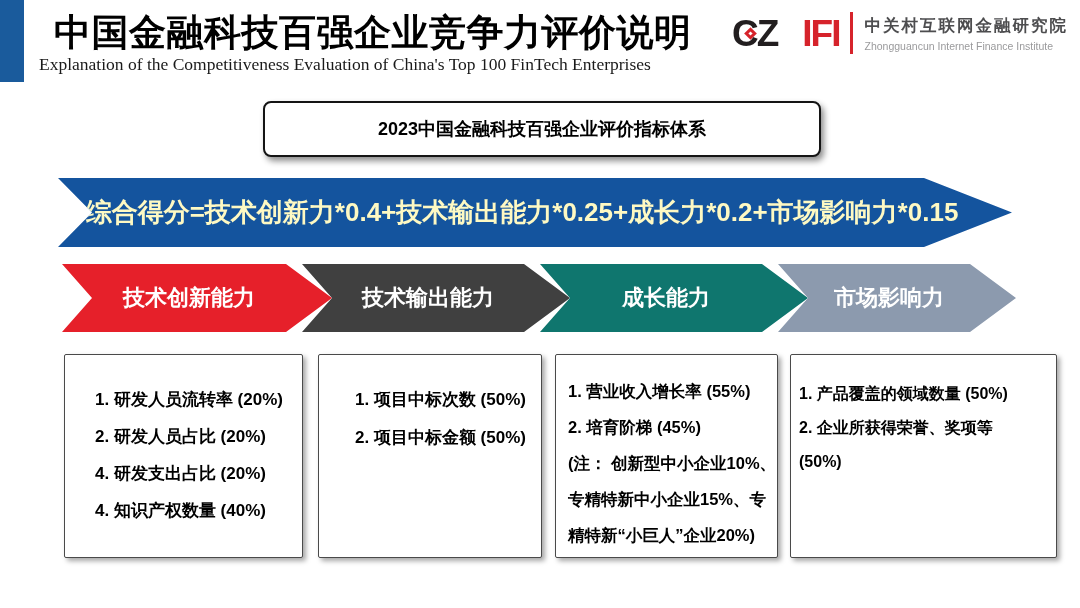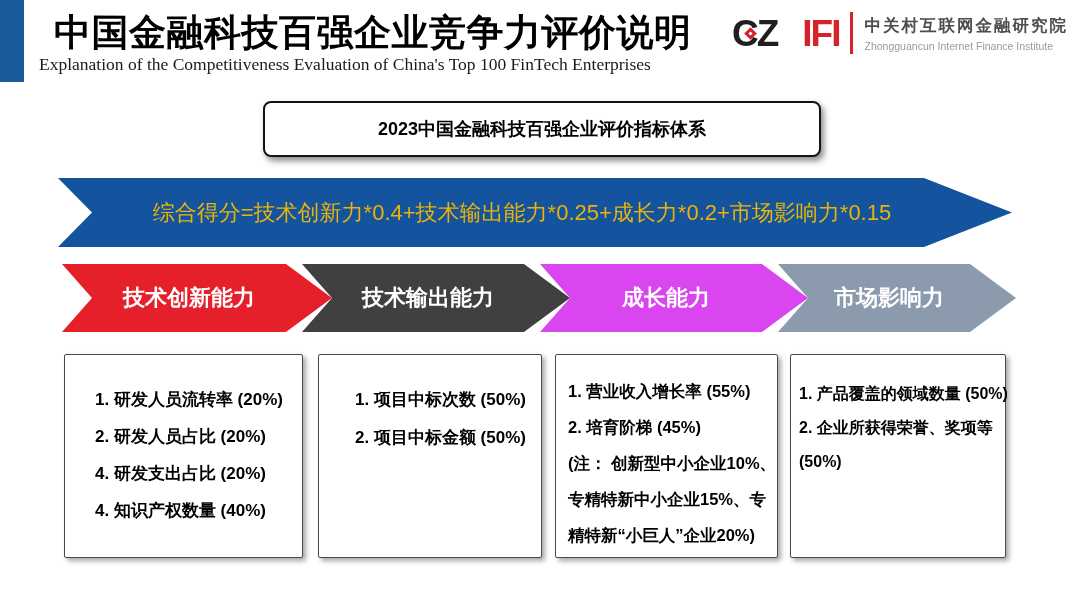--- a/index.html
+++ b/index.html
@@ -41,21 +41,21 @@
     display:flex;align-items:center;justify-content:center;
   }
   .title-box span{font-size:18px;font-weight:900;color:#000;white-space:nowrap;}
   
   .banner{
     position:absolute;left:58px;top:178px;width:954px;height:69px;
     clip-path:polygon(0 0,calc(100% - 88px) 0,100% 50%,calc(100% - 88px) 100%,0 100%,34px 50%);
     display:flex;align-items:center;justify-content:center;
   }
   .banner span{
-    color:#eab308;font-size:22px;font-weight:normal;white-space:nowrap;padding-left:14px;padding-right:40px;
+    color:#fef9c3;font-size:26px;font-weight:bold;white-space:nowrap;padding-left:14px;padding-right:40px;
   }
   
   .arrow{
     position:absolute;top:264px;height:68px;
     clip-path:polygon(0 0,calc(100% - 46px) 0,100% 50%,calc(100% - 46px) 100%,0 100%,30px 50%);
     display:flex;align-items:center;justify-content:center;
   }
   .arrow span{color:#fff;font-size:22px;font-weight:bold;white-space:nowrap;padding-left:14px;padding-right:30px;}
   .arrow1{left:62px;width:270px;}
   .arrow2{left:302px;width:268px;}
@@ -68,21 +68,21 @@
     box-shadow:3px 3px 5px rgba(0,0,0,0.35);
     box-sizing:border-box;color:#000;font-weight:bold;font-size:17px;
   }
   .ibox .line{white-space:nowrap;}
   .box1{left:64px;width:239px;padding:26px 0 14px 30px;}
   .box1 .line{line-height:37px;}
   .box2{left:318px;width:224px;padding:26px 0 0 36px;}
   .box2 .line{line-height:38px;}
   .box3{left:555px;width:223px;padding:18px 2px 0 12px;font-size:16.5px;}
   .box3 .line{line-height:36px;}
-  .box4{left:790px;width:216px;padding:22px 2px 0 8px;font-size:16px;}
+  .box4{left:790px;width:267px;padding:22px 2px 0 8px;font-size:16px;}
   .box4 .line{line-height:34px;}
 </style>
 </head>
 <body>
 
 <div class="stage">
 
   <div class="accent-bar" style="background: rgb(26, 91, 156);"></div>
   <div class="page-title">中国金融科技百强企业竞争力评价说明</div>
   <div class="page-subtitle">Explanation of the Competitiveness Evaluation of China's Top 100 FinTech Enterprises</div>
@@ -106,21 +106,21 @@
   <div class="banner" style="background: rgb(20, 84, 158);">
     <span>综合得分=技术创新力*0.4+技术输出能力*0.25+成长力*0.2+市场影响力*0.15</span>
   </div>
 
   <div class="arrow arrow1" style="background: rgb(230, 32, 42);">
     <span>技术创新能力</span>
   </div>
   <div class="arrow arrow2" style="background: #404040;">
     <span>技术输出能力</span>
   </div>
-  <div class="arrow arrow3" style="background: #d946ef;">
+  <div class="arrow arrow3" style="background: #0f766e;">
     <span>成长能力</span>
   </div>
   <div class="arrow arrow4" style="background: rgb(140, 154, 174);">
     <span>市场影响力</span>
   </div>
 
   <div class="ibox box1">
       <div class="line">1. 研发人员流转率 (20%)</div>
       <div class="line">2. 研发人员占比 (20%)</div>
       <div class="line">4. 研发支出占比 (20%)</div>

